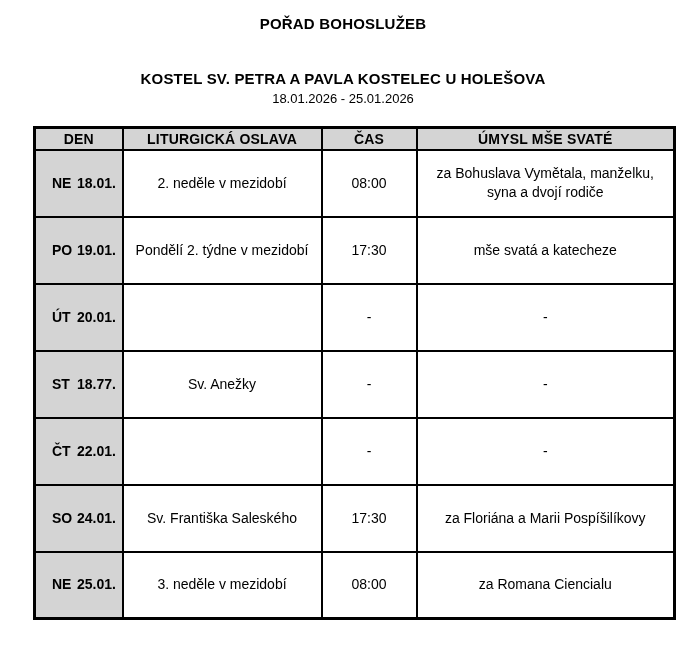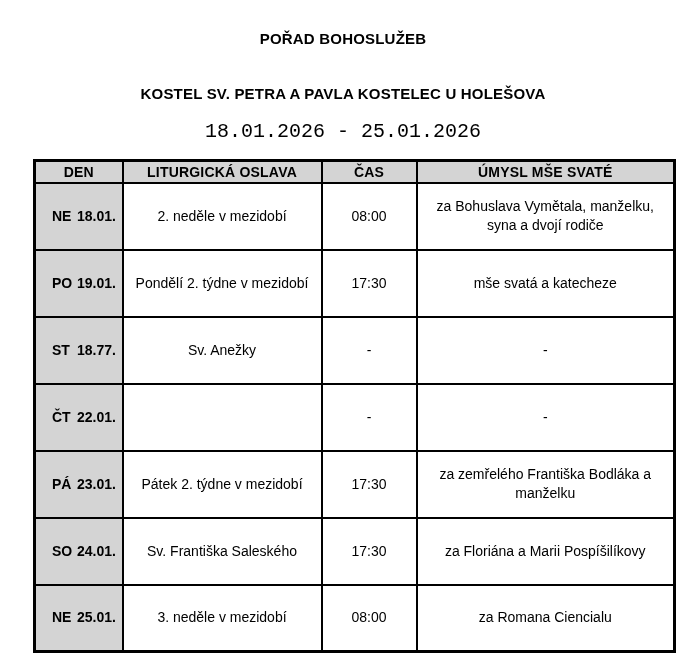--- a/index.html
+++ b/index.html
@@ -8,40 +8,39 @@
     padding: 0;
     background: #ffffff;
     width: 686px;
     height: 672px;
     font-family: "Liberation Sans", sans-serif;
     color: #000000;
     overflow: hidden;
   }
   .doc-header {
     text-align: center;
-    padding-top: 28px;
+    padding-top: 13px;
   }
   .doc-title {
     font-size: 15px;
     font-weight: bold;
     line-height: 21px;
     letter-spacing: 0.2px;
   }
   .doc-subtitle {
     font-size: 15px;
     font-weight: bold;
     line-height: 21px;
     letter-spacing: 0.2px;
     margin-top: 34px;
   }
   .doc-daterange {
-    font-size: 20px;
+    font-size: 13px;
     line-height: 20px;
-    margin-top: 18px;
-    font-family: Liberation Mono, monospace;
+    margin-top: 0;
   }
   table.schedule {
     border-collapse: collapse;
     table-layout: fixed;
     margin: 17px 0 0 33px;
     width: 640px;
     border: 3px solid #000000;
   }
   .schedule th, .schedule td {
     border: 2px solid #000000;
@@ -111,36 +110,36 @@
       <td>08:00</td>
       <td>za Bohuslava Vymětala, manželku, syna a dvojí rodiče</td>
     </tr>
     <tr>
       <td class="day-cell"><span class="day-abbr">PO</span><span>19.01.</span></td>
       <td>Pondělí 2. týdne v mezidobí</td>
       <td>17:30</td>
       <td>mše svatá a katecheze</td>
     </tr>
     <tr>
+      <td class="day-cell"><span class="day-abbr">ÚT</span><span>20.01.</span></td>
+      <td></td>
+      <td>-</td>
+      <td>-</td>
+    </tr>
+    <tr>
       <td class="day-cell"><span class="day-abbr">ST</span><span>18.77.</span></td>
       <td>Sv. Anežky</td>
       <td>-</td>
       <td>-</td>
     </tr>
     <tr>
       <td class="day-cell"><span class="day-abbr">ČT</span><span>22.01.</span></td>
       <td></td>
       <td>-</td>
       <td>-</td>
-    </tr>
-    <tr>
-      <td class="day-cell"><span class="day-abbr">PÁ</span><span>23.01.</span></td>
-      <td>Pátek 2. týdne v mezidobí</td>
-      <td>17:30</td>
-      <td>za zemřelého Františka Bodláka a manželku</td>
     </tr>
     <tr>
       <td class="day-cell"><span class="day-abbr">SO</span><span>24.01.</span></td>
       <td>Sv. Františka Saleského</td>
       <td>17:30</td>
       <td>za Floriána a Marii Pospíšilíkovy</td>
     </tr>
     <tr>
       <td class="day-cell"><span class="day-abbr">NE</span><span>25.01.</span></td>
       <td>3. neděle v mezidobí</td>

